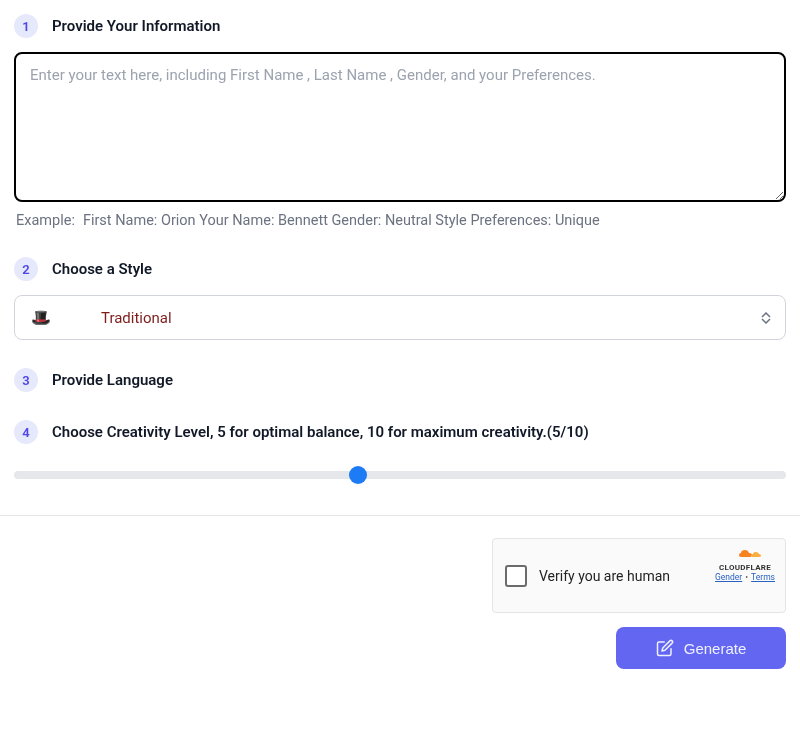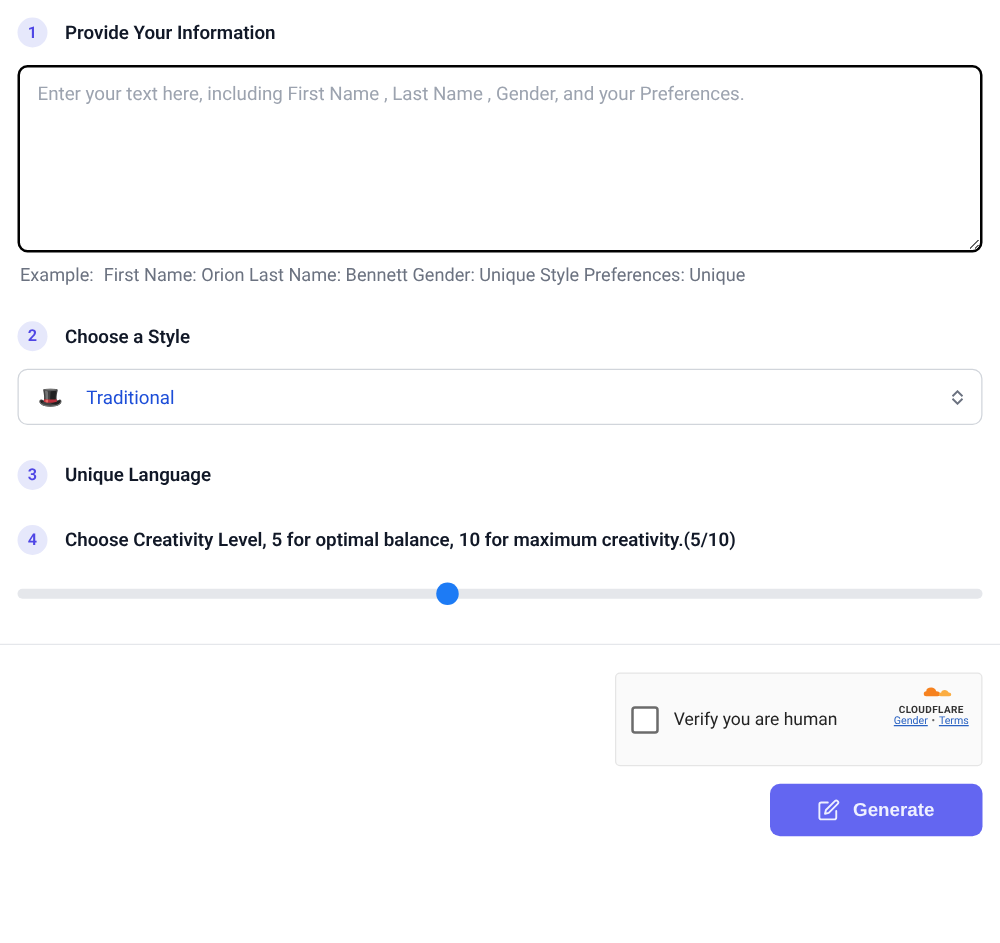--- a/index.html
+++ b/index.html
@@ -62,21 +62,22 @@
       padding: 12px 16px;
       display: flex;
       align-items: center;
       gap: 18px;
       background: #fff;
       cursor: pointer;
       position: relative;
     }
     .select-label {
       font-size: 15px;
-      color: #1d4ed8;
+      color: #7f1d1d;
+      margin-left: 32px;
     }
     .chevrons {
       position: absolute;
       right: 14px;
       top: 50%;
       transform: translateY(-50%);
       color: #6b7280;
       display: flex;
       flex-direction: column;
       gap: 0;
@@ -186,42 +187,42 @@
     .captcha-links a { color: #2962c2; text-decoration: underline; cursor: pointer; }
     .captcha-sep { color: #666; margin: 0 3px; }
     .generate-btn {
       width: 170px;
       height: 42px;
       border: none;
       border-radius: 8px;
       background: #6366f1;
       color: #eef0ff;
       font-size: 15px;
-      font-weight: 700;
+      font-weight: 400;
       display: flex;
       align-items: center;
       justify-content: center;
       gap: 10px;
       cursor: pointer;
     }
     .generate-btn svg { width: 18px; height: 18px; }
     .hat-icon { width: 20px; text-align: center; font-size: 16px; }
   </style>
 </head>
 <body>
 
 <div class="step">
   <div class="step-header">
     <div class="step-badge">1</div>
     <div class="step-title">Provide Your Information</div>
   </div>
   <textarea class="textarea" placeholder="Enter your text here, including First Name , Last Name , Gender, and your Preferences." style=""></textarea>
   <div class="example-row">
     <span>Example:</span>
-    <span>First Name: Orion Last Name: Bennett Gender: Unique Style Preferences: Unique</span>
+    <span>First Name: Orion Your Name: Bennett Gender: Neutral Style Preferences: Unique</span>
   </div>
 </div>
 
 <div class="step">
   <div class="step-header">
     <div class="step-badge">2</div>
     <div class="step-title">Choose a Style</div>
   </div>
   <div class="select-box">
     <span class="hat-icon">🎩</span>
@@ -233,21 +234,21 @@
       <svg viewBox="0 0 10 6" fill="none" stroke="currentColor" stroke-width="1.5">
           <path d="M1 1 L5 5 L9 1"></path>
         </svg>
     </span>
   </div>
 </div>
 
 <div class="step">
   <div class="step-header">
     <div class="step-badge">3</div>
-    <div class="step-title">Unique Language</div>
+    <div class="step-title">Provide Language</div>
   </div>
 </div>
 
 <div class="step">
   <div class="step-header">
     <div class="step-badge">4</div>
     <div class="step-title">Choose Creativity Level, 5 for optimal balance, 10 for maximum creativity.(5/10)</div>
   </div>
   <div class="slider-wrap">
     <input type="range" class="slider" min="1" max="10" value="5" style="">

